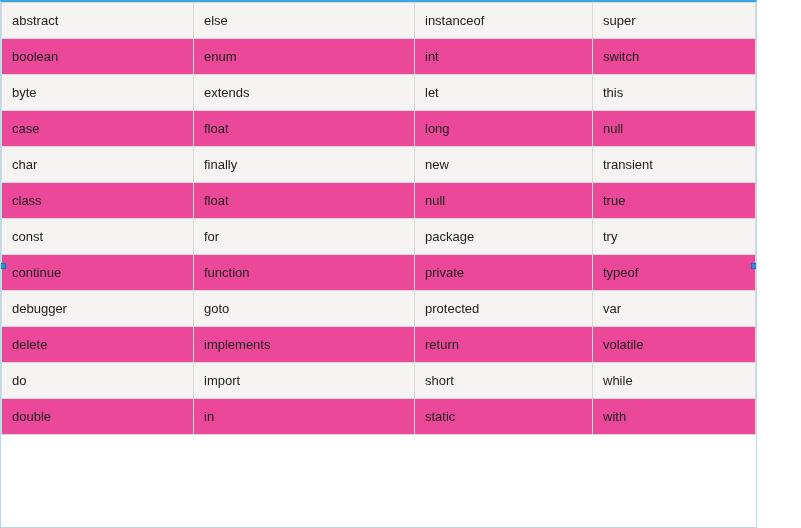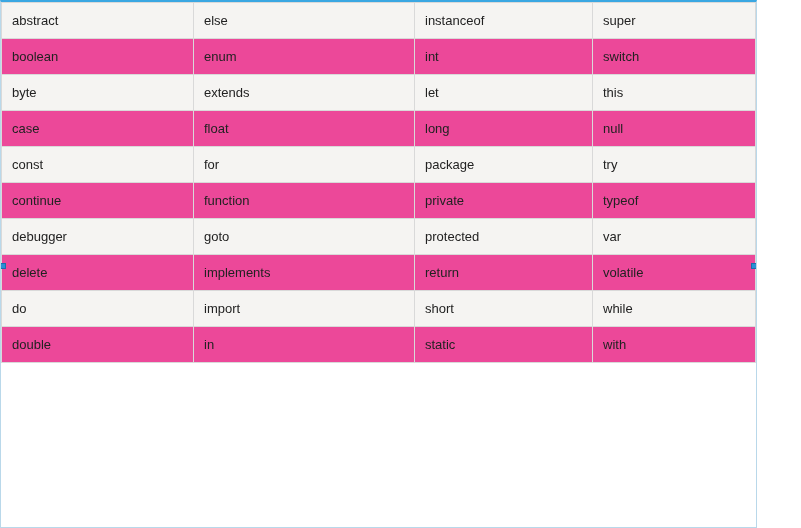--- a/index.html
+++ b/index.html
@@ -88,20 +88,32 @@
           <td>let</td>
           <td>this</td>
         </tr>
         <tr>
           <td>case</td>
           <td>float</td>
           <td>long</td>
           <td>null</td>
         </tr>
         <tr>
+          <td>char</td>
+          <td>finally</td>
+          <td>new</td>
+          <td>transient</td>
+        </tr>
+        <tr>
+          <td>class</td>
+          <td>float</td>
+          <td>null</td>
+          <td>true</td>
+        </tr>
+        <tr>
           <td>const</td>
           <td>for</td>
           <td>package</td>
           <td>try</td>
         </tr>
         <tr>
           <td>continue</td>
           <td>function</td>
           <td>private</td>
           <td>typeof</td>

